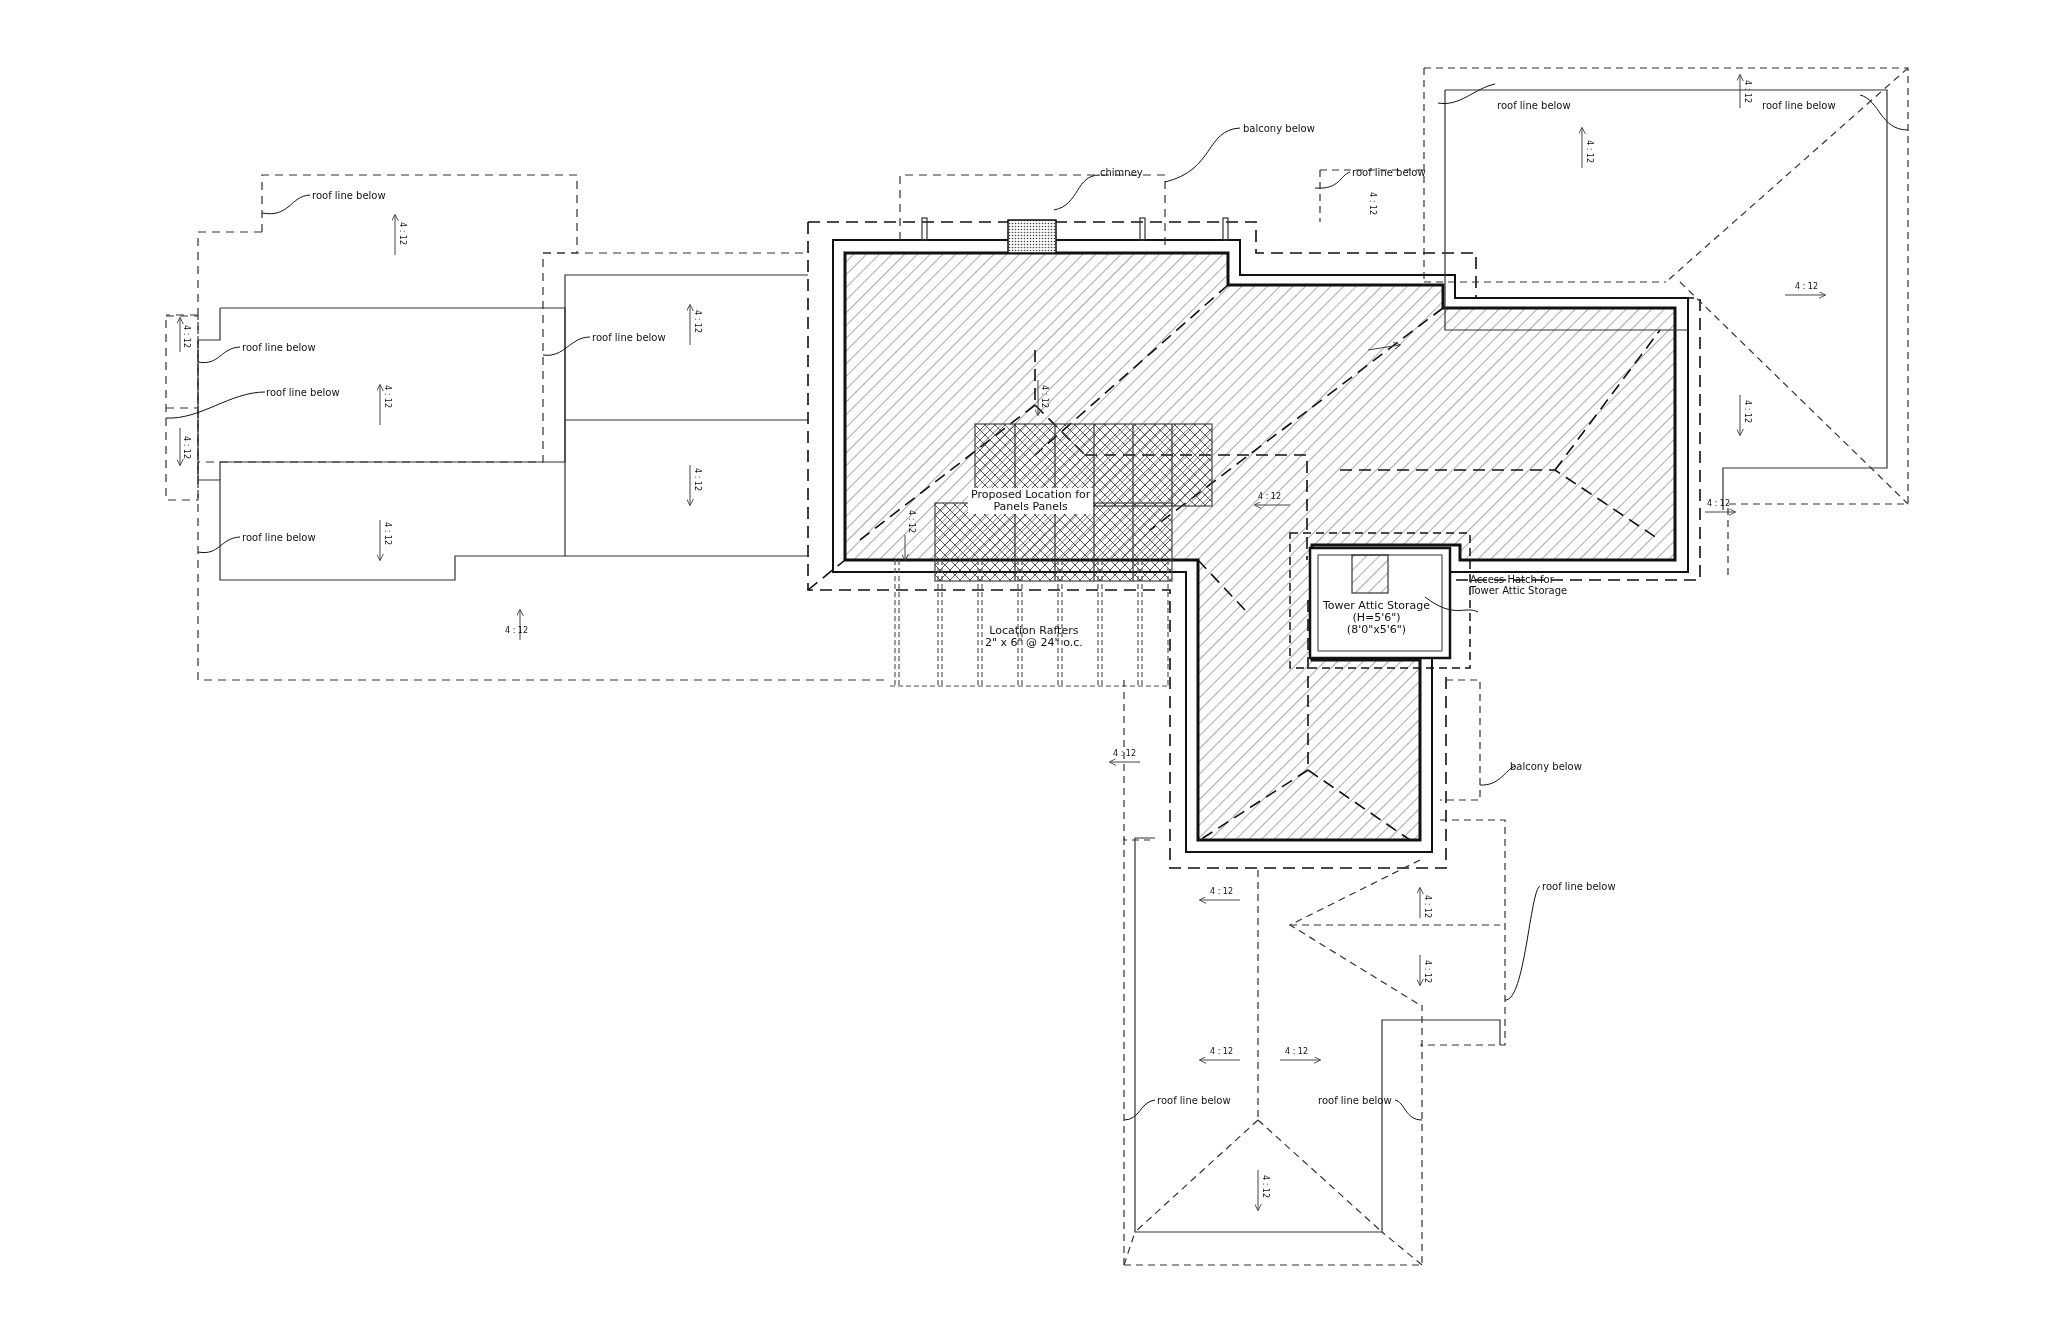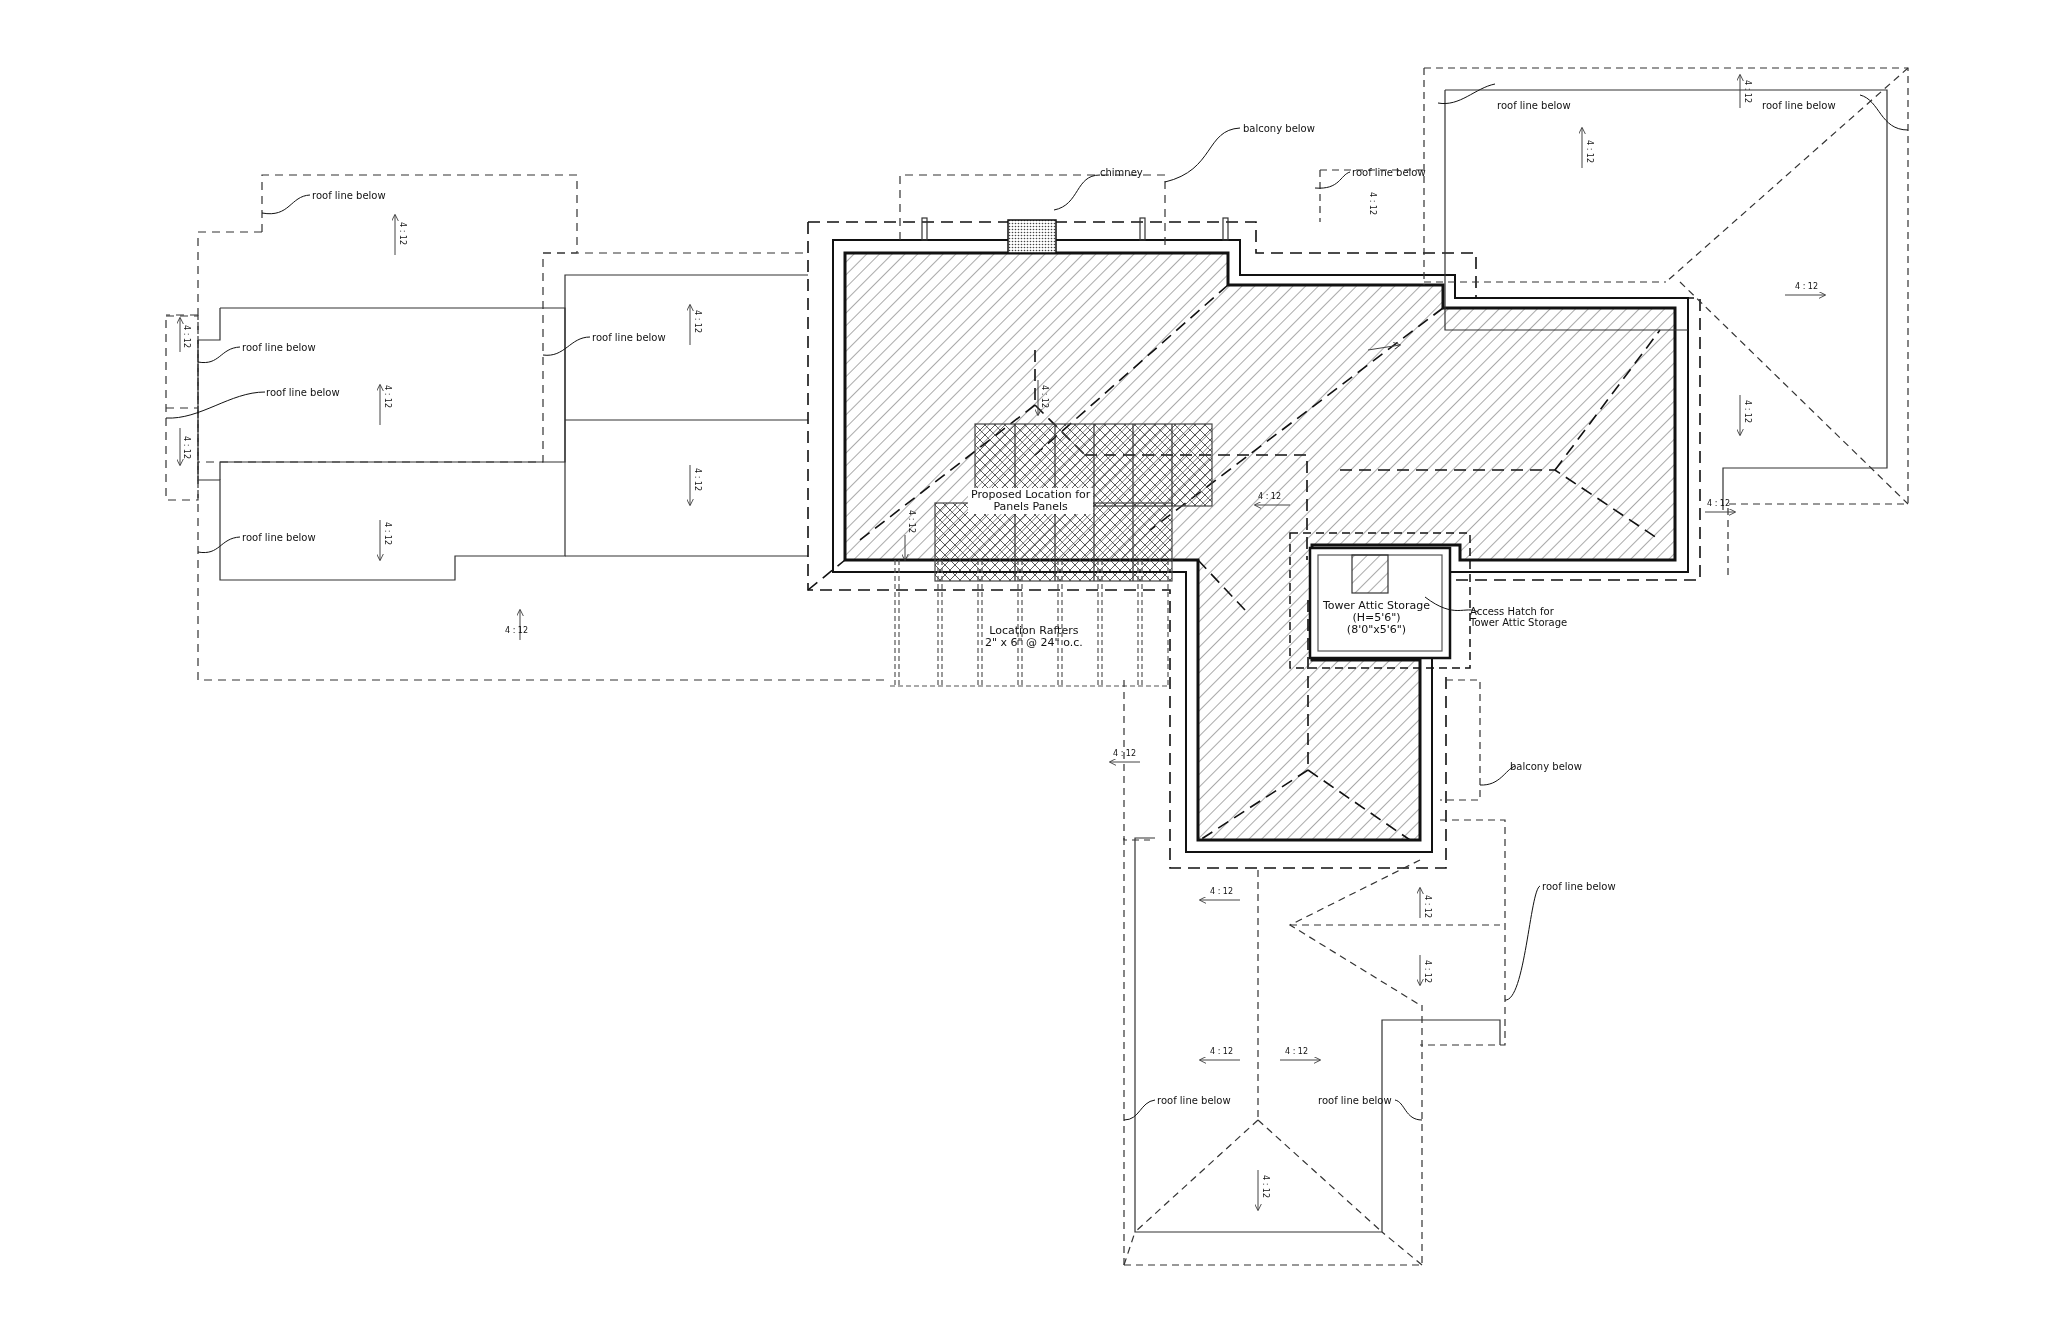--- a/index.html
+++ b/index.html
@@ -214,21 +214,21 @@
   <div>Location Rafters</div>
   <div>2" x 6" @  24" o.c.</div>
 </div>
 
 <div class="lbl big" style="left:1323px;top:600px;">
   <div>Tower Attic Storage</div>
   <div>(H=5'6")</div>
   <div>(8'0"x5'6")</div>
 </div>
 
-<div class="lbl note" style="left:1470px;top:606px;">
+<div class="lbl note" style="left:1470px;top:574px;">
   <div>Access Hatch for</div>
   <div>Tower Attic Storage</div>
 </div>
 
 <div class="lbl note" style="left:312px;top:190px;">roof line below</div>
 <div class="lbl note" style="left:242px;top:342px;">roof line below</div>
 <div class="lbl note" style="left:266px;top:387px;">roof line below</div>
 <div class="lbl note" style="left:242px;top:532px;">roof line below</div>
 <div class="lbl note" style="left:592px;top:332px;">roof line below</div>
 <div class="lbl note" style="left:1352px;top:167px;">roof line below</div>

